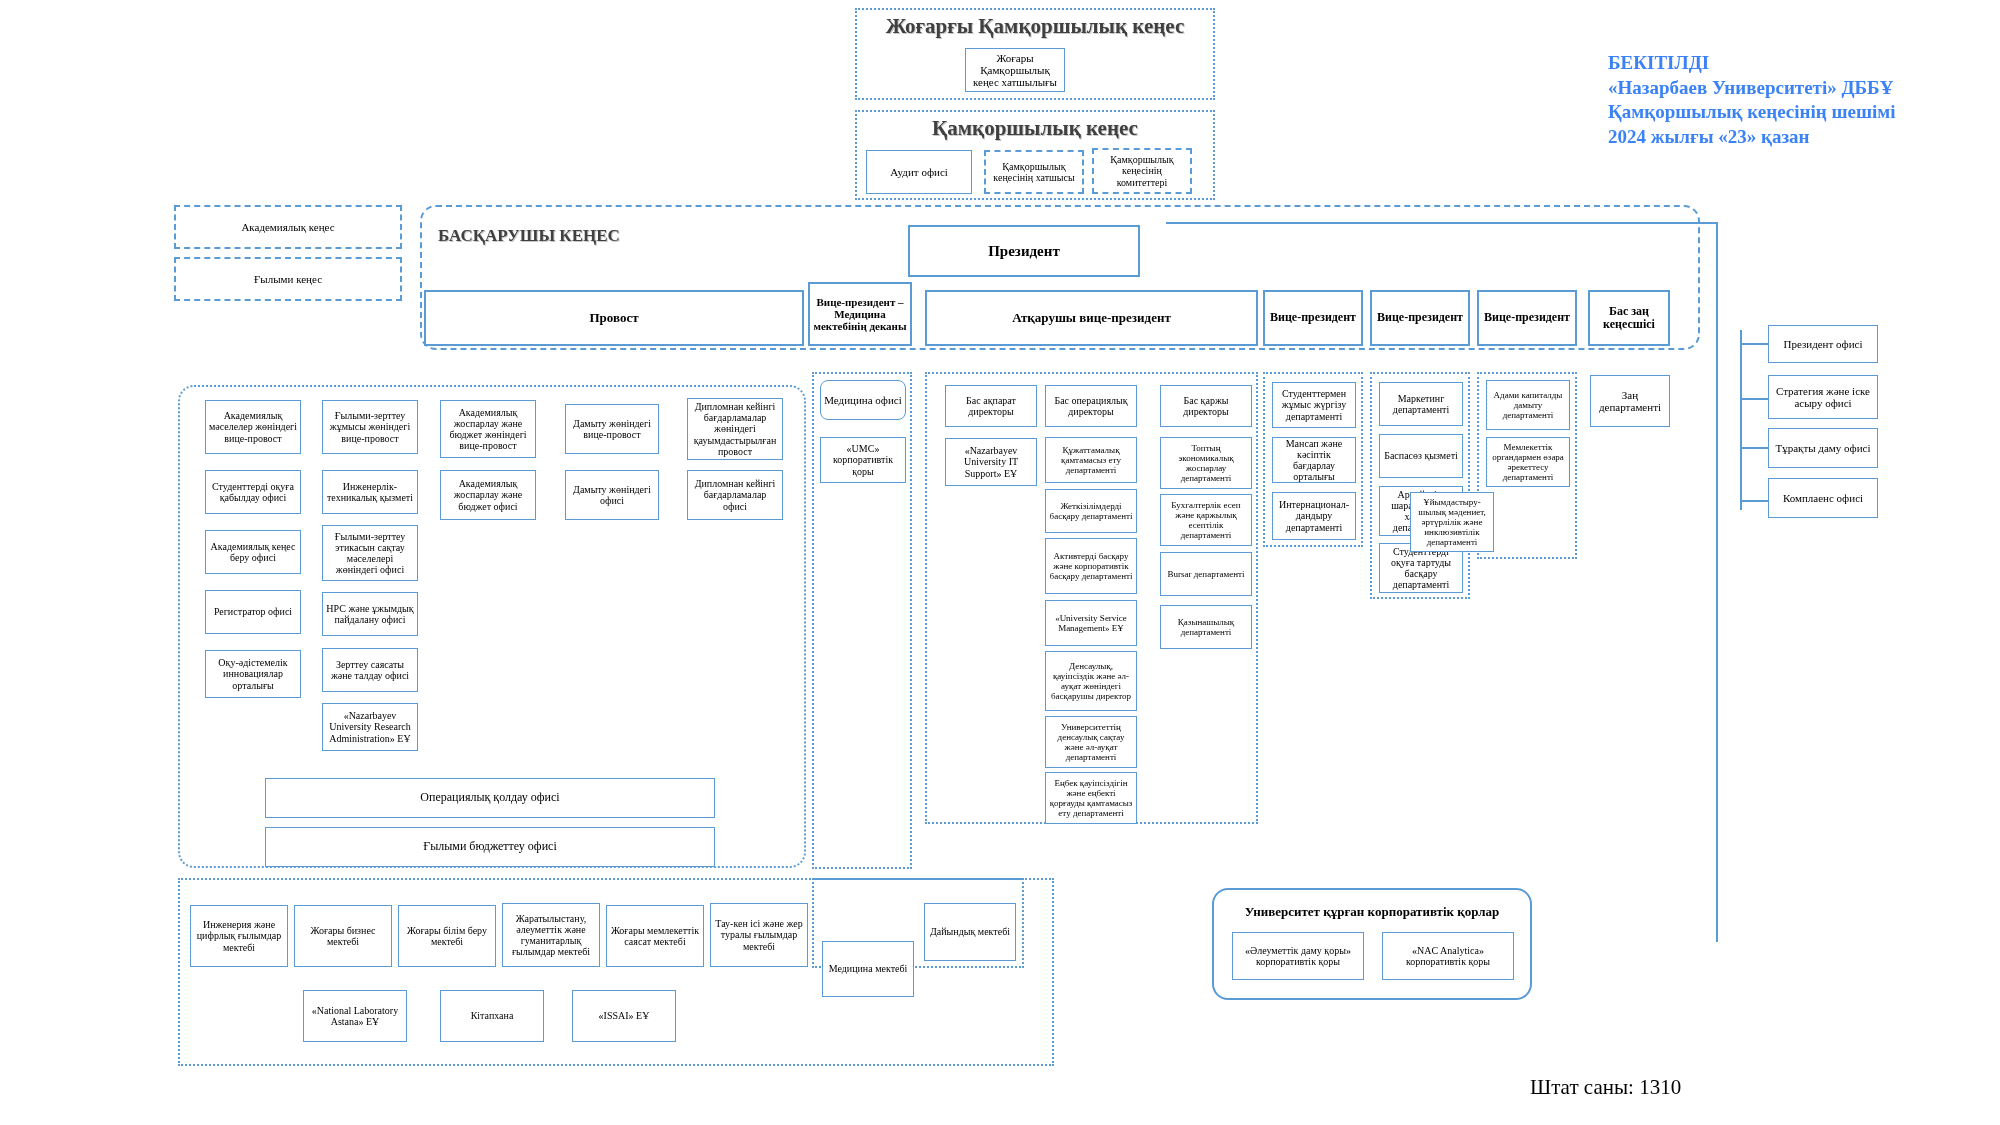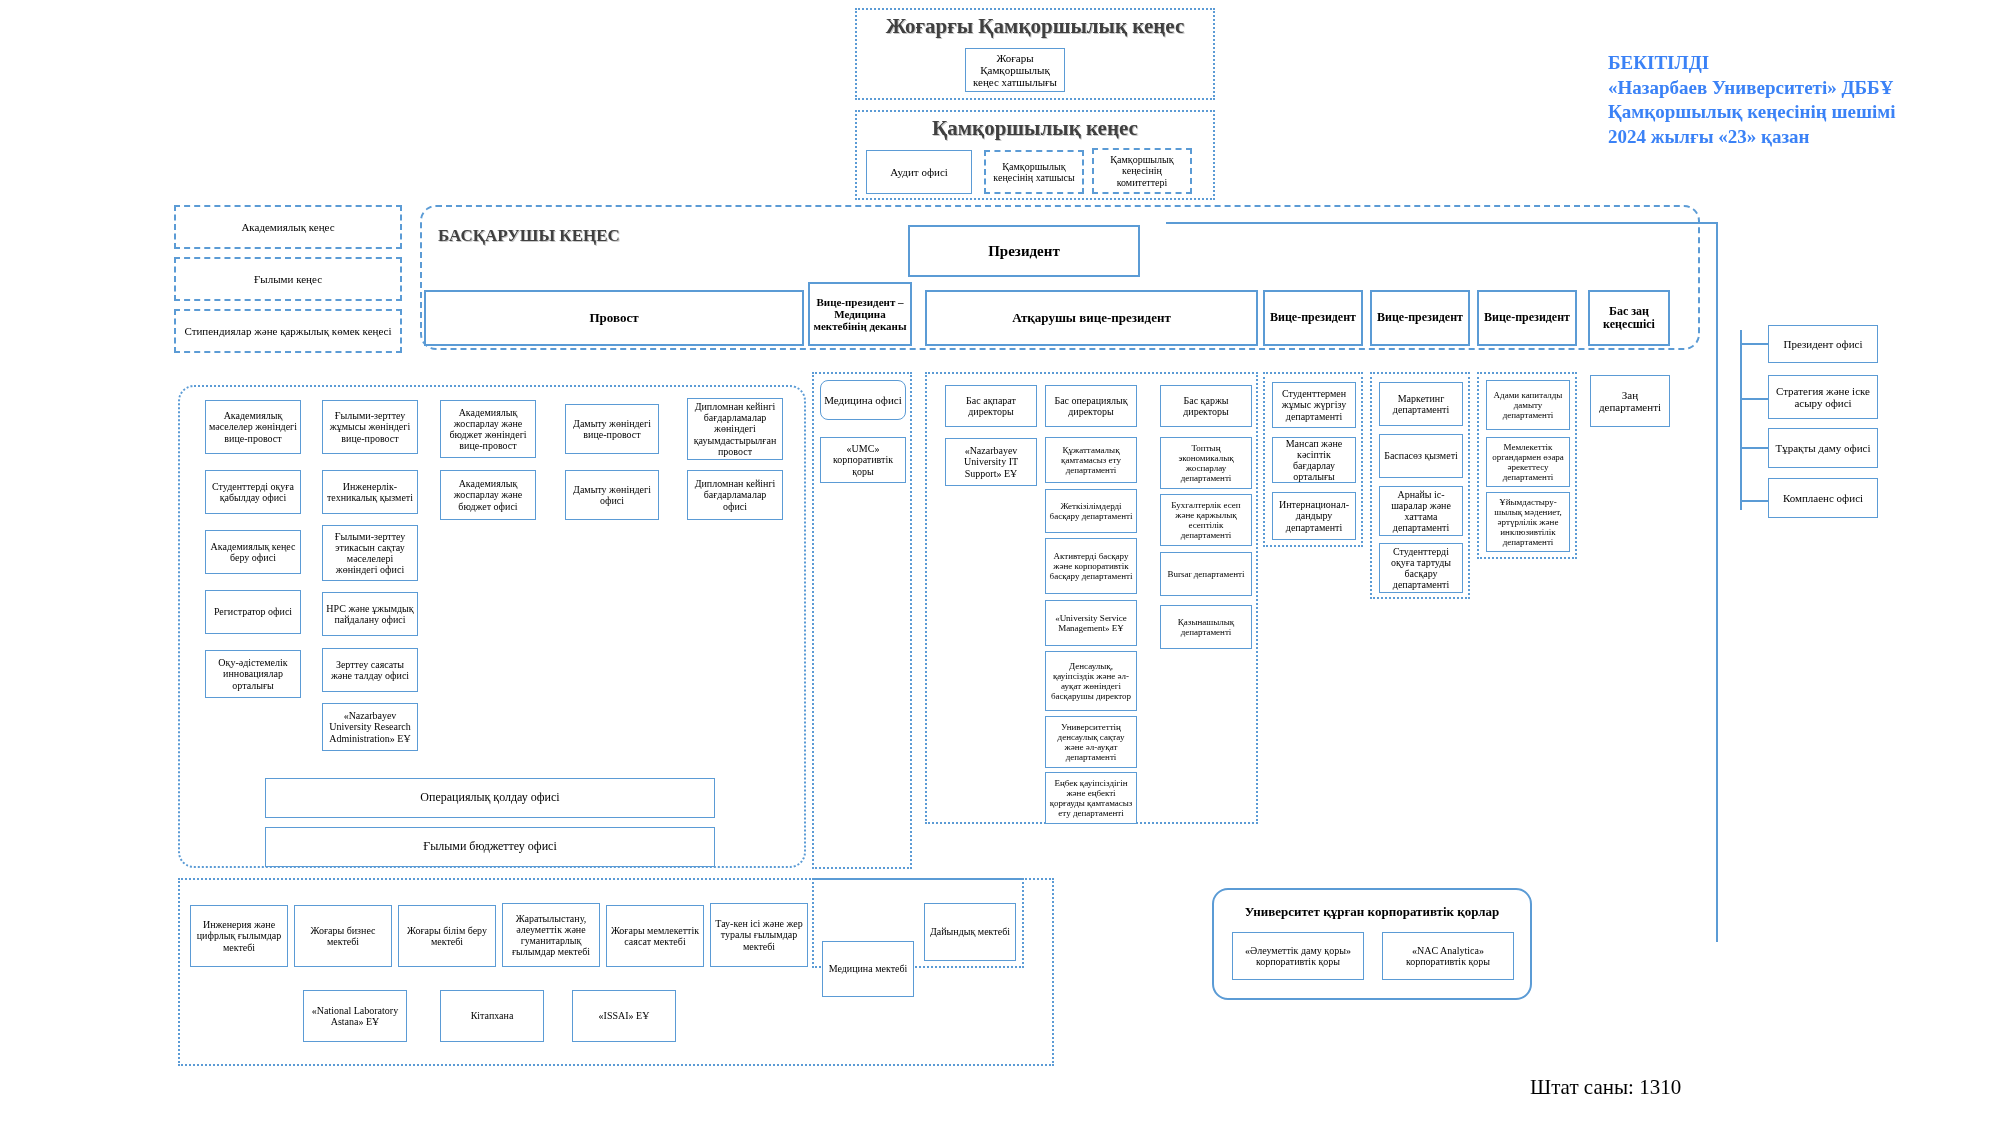--- a/index.html
+++ b/index.html
@@ -90,21 +90,20 @@
   <div class="box fs11" style="left:965px;top:48px;width:100px;height:44px;">Жоғары Қамқоршылық кеңес хатшылығы</div>
 
   <div class="dot" style="left:855px;top:110px;width:360px;height:90px;"></div>
   <div class="grp-title t-big" style="left:855px;top:116px;width:360px;">Қамқоршылық кеңес</div>
   <div class="box fs11" style="left:866px;top:150px;width:106px;height:44px;">Аудит офисі</div>
   <div class="dash fs10" style="left:984px;top:150px;width:100px;height:44px;">Қамқоршылық кеңесінің хатшысы</div>
   <div class="dash fs10" style="left:1092px;top:148px;width:100px;height:46px;">Қамқоршылық кеңесінің комитеттері</div>
 
   <div class="dash fs11" style="left:174px;top:205px;width:228px;height:44px;">Академиялық кеңес</div>
   <div class="dash fs11" style="left:174px;top:257px;width:228px;height:44px;">Ғылыми кеңес</div>
-  <div class="dash fs11" style="left:174px;top:309px;width:228px;height:44px;">Стипендиялар және қаржылық көмек кеңесі</div>
 
   <div class="dash rnd" style="left:420px;top:205px;width:1280px;height:145px;"></div>
   <div class="grp-title t-mid" style="left:438px;top:226px;width:230px;text-align:left;">БАСҚАРУШЫ КЕҢЕС</div>
 
   <div class="box thick b-bold fs15" style="left:908px;top:225px;width:232px;height:52px;">Президент</div>
 
   <div class="box thick b-bold fs13" style="left:424px;top:290px;width:380px;height:56px;">Провост</div>
   <div class="box thick b-bold fs11" style="left:808px;top:282px;width:104px;height:64px;">Вице-президент – Медицина мектебінің деканы</div>
   <div class="box thick b-bold fs13" style="left:925px;top:290px;width:333px;height:56px;">Атқарушы вице-президент</div>
   <div class="box thick b-bold fs12" style="left:1263px;top:290px;width:100px;height:56px;">Вице-президент</div>
@@ -186,21 +185,21 @@
 
   <div class="dot" style="left:1370px;top:372px;width:100px;height:227px;"></div>
   <div class="box fs10" style="left:1379px;top:382px;width:84px;height:44px;">Маркетинг департаменті</div>
   <div class="box fs10" style="left:1379px;top:434px;width:84px;height:44px;">Баспасөз қызметі</div>
   <div class="box fs10" style="left:1379px;top:486px;width:84px;height:50px;">Арнайы іс-шаралар және хаттама департаменті</div>
   <div class="box fs10" style="left:1379px;top:543px;width:84px;height:50px;">Студенттерді оқуға тартуды басқару департаменті</div>
 
   <div class="dot" style="left:1477px;top:372px;width:100px;height:187px;"></div>
   <div class="box fs9" style="left:1486px;top:380px;width:84px;height:50px;">Адами капиталды дамыту департаменті</div>
   <div class="box fs9" style="left:1486px;top:437px;width:84px;height:50px;">Мемлекеттік органдармен өзара әрекеттесу департаменті</div>
-  <div class="box fs9" style="left:1486px;top:492px;width:84px;height:60px;">Ұйымдастыру-шылық мәдениет, әртүрлілік және инклюзивтілік департаменті</div>
+  <div class="box fs9" style="left:1410px;top:492px;width:84px;height:60px;">Ұйымдастыру-шылық мәдениет, әртүрлілік және инклюзивтілік департаменті</div>
 
   <div class="dot" style="left:178px;top:878px;width:876px;height:188px;"></div>
 
   <div class="box fs10" style="left:190px;top:905px;width:98px;height:62px;">Инженерия және цифрлық ғылымдар мектебі</div>
   <div class="box fs10" style="left:294px;top:905px;width:98px;height:62px;">Жоғары бизнес мектебі</div>
   <div class="box fs10" style="left:398px;top:905px;width:98px;height:62px;">Жоғары білім беру мектебі</div>
   <div class="box fs10" style="left:502px;top:903px;width:98px;height:64px;">Жаратылыстану, әлеуметтік және гуманитарлық ғылымдар мектебі</div>
   <div class="box fs10" style="left:606px;top:905px;width:98px;height:62px;">Жоғары мемлекеттік саясат мектебі</div>
   <div class="box fs10" style="left:710px;top:903px;width:98px;height:64px;">Тау-кен ісі және жер туралы ғылымдар мектебі</div>
 

